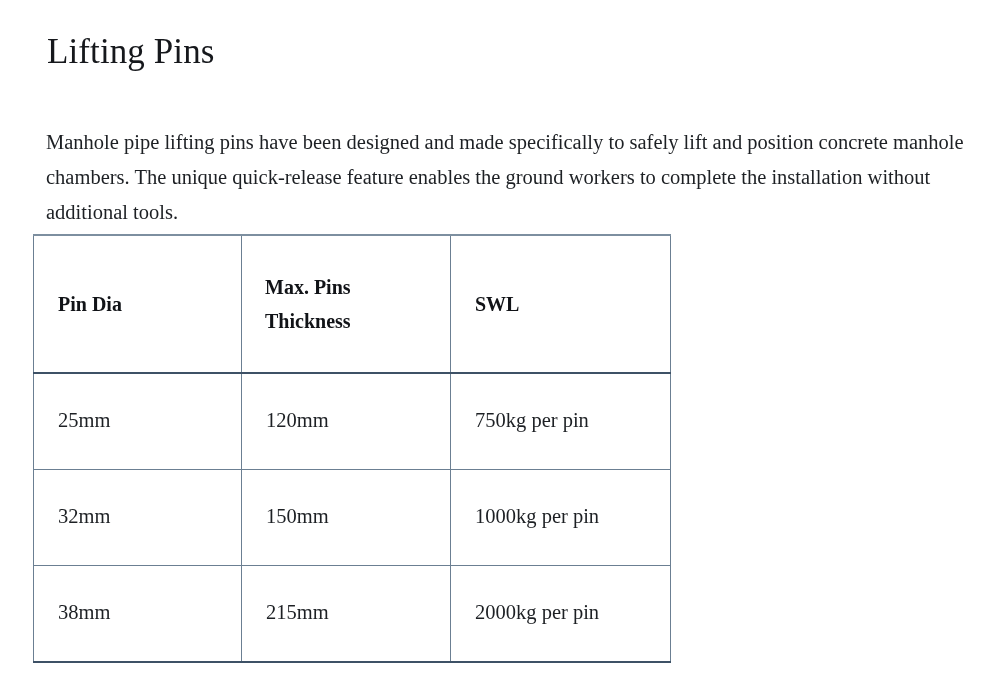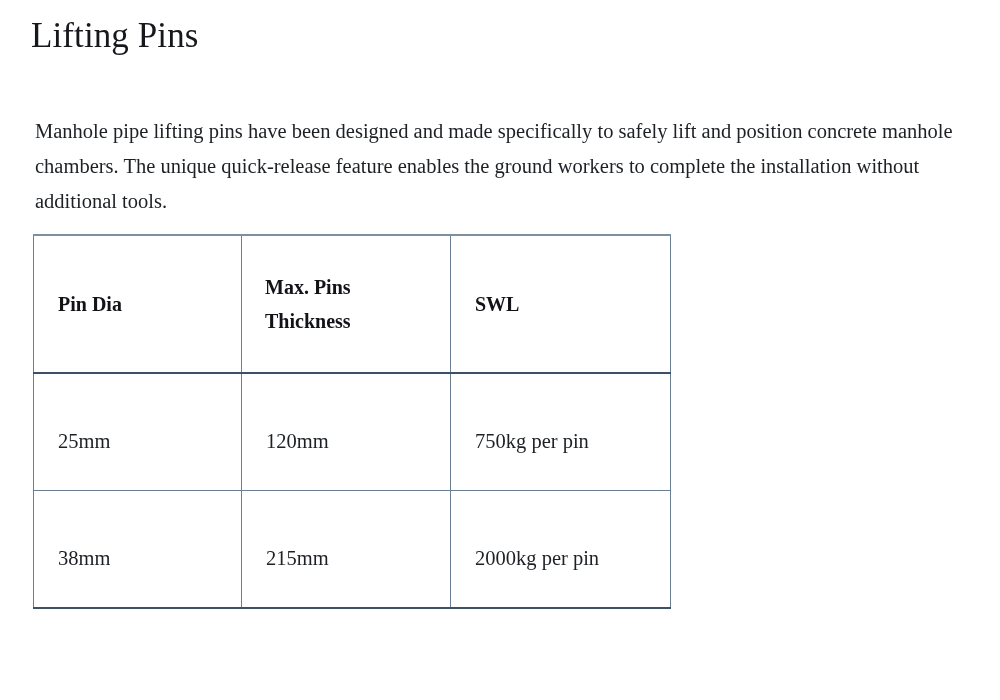--- a/index.html
+++ b/index.html
@@ -23,37 +23,37 @@
     height: 700px;
     box-sizing: border-box;
     padding: 0;
   }
 
   
   .page-title {
     position: absolute;
     left: 31px;
     top: 14px;
-    margin: 0;
+    margin: 16px;
     font-family: "Liberation Serif", "DejaVu Serif", serif;
     font-size: 35px;
     line-height: 44px;
     font-weight: 400;
     letter-spacing: 0.1px;
     color: #16181c;
     white-space: nowrap;
   }
 
   
   .intro {
     position: absolute;
     left: 31px;
     top: 110px;
     width: 944px;
-    margin: 4px;
+    margin: 15px;
     font-family: "Liberation Serif", "DejaVu Serif", serif;
     font-size: 20.5px;
     line-height: 35px;
     font-weight: 400;
     color: #1d2024;
     text-align: left;
   }
 
   
   .spec-table-wrap {
@@ -91,21 +91,21 @@
     font-weight: 700;
     color: #111317;
   }
 
   table.spec-table th.th-thickness {
     padding-left: 23px;
     padding-right: 70px;
   }
 
   table.spec-table td {
-    padding: 28px 12px 10px 24px;
+    padding: 7px 12px 10px 24px;
     height: 78px;
     font-family: "Liberation Serif", "DejaVu Serif", serif;
     font-size: 20.5px;
     line-height: 30px;
     font-weight: 400;
     color: #1d2024;
     white-space: nowrap;
   }
 
   
@@ -137,20 +137,25 @@
           <th class="th-swl">SWL</th>
         </tr>
       </thead>
       <tbody>
         <tr>
           <td>25mm</td>
           <td>120mm</td>
           <td>750kg per pin</td>
         </tr>
         <tr>
+          <td>32mm</td>
+          <td>150mm</td>
+          <td>1000kg per pin</td>
+        </tr>
+        <tr>
           <td>38mm</td>
           <td>215mm</td>
           <td>2000kg per pin</td>
         </tr>
       </tbody>
     </table>
   </div>
 
 </div>
 

